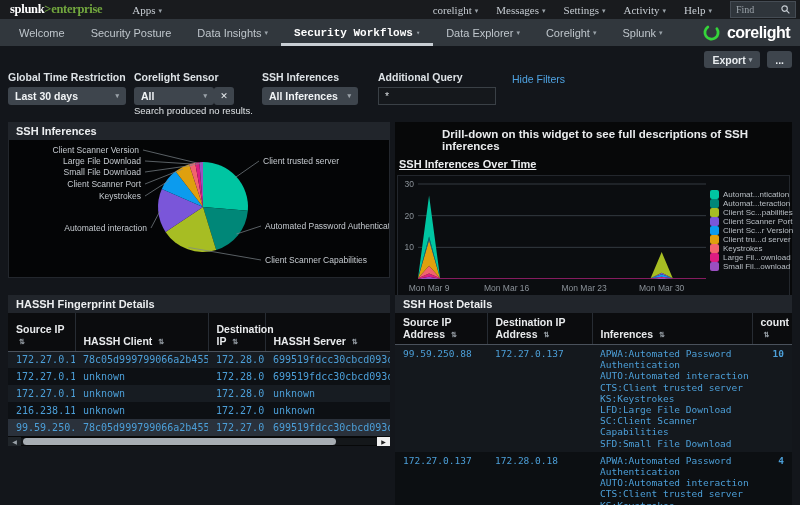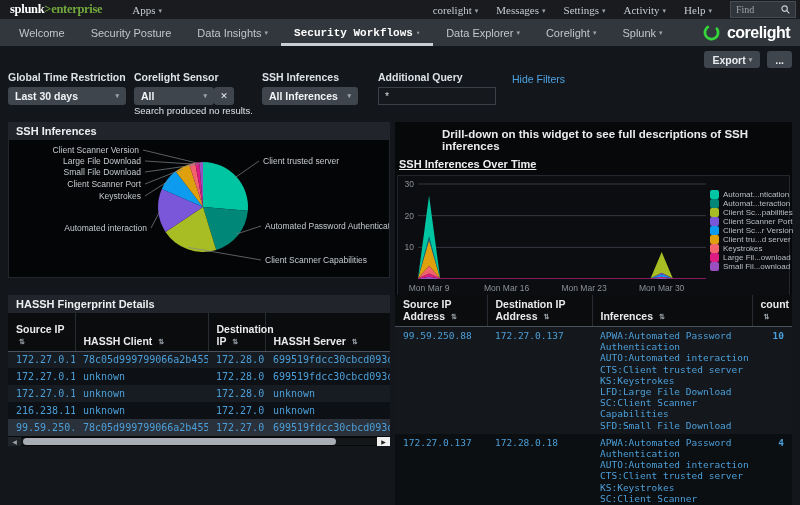--- a/index.html
+++ b/index.html
@@ -337,20 +337,21 @@
       <span class="strack">
           <span class="sthumb"></span>
         </span>
       <span class="sbtn right">
           <span>▶</span>
         </span>
     </div>
   </div>
 
   <div class="panel" style="left:395px; top:295px; width:397px;">
+    <div class="panel-head">SSH Host Details</div>
     <table class="host-tbl">
       <colgroup>
           <col style="width:92px">
           <col style="width:105px">
           <col>
           <col style="width:40px">
         </colgroup>
       <thead>
         <tr style="height:17px;">
           <th><span>Source IP Address</span> <span class="caret">⇅</span></th>

